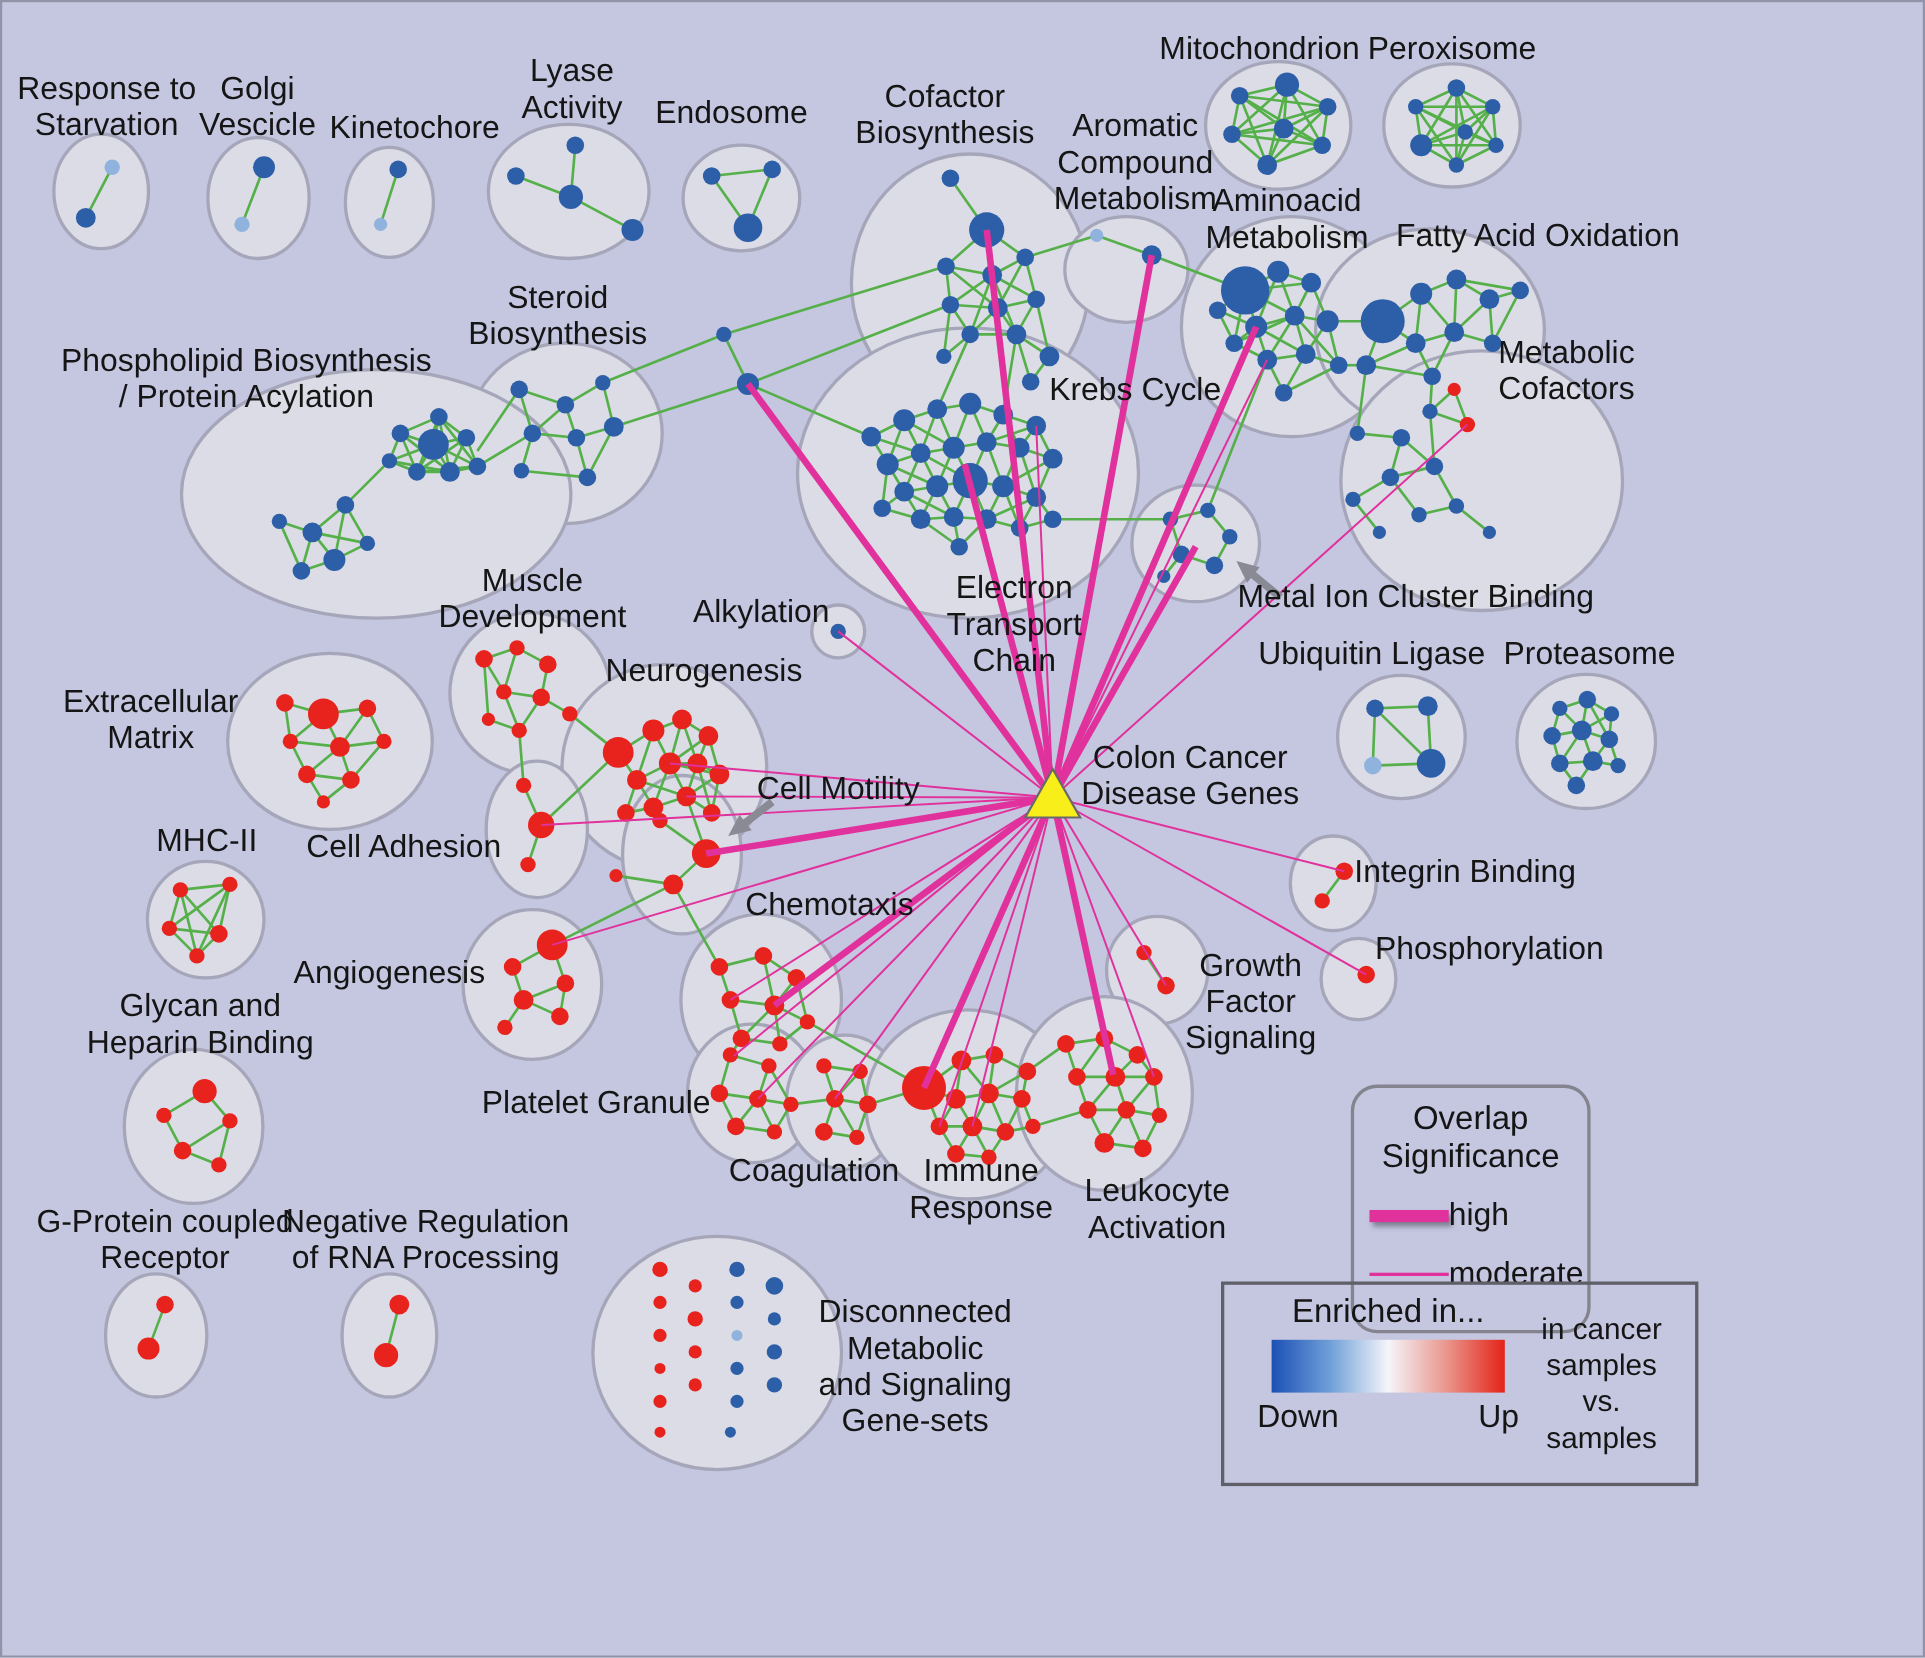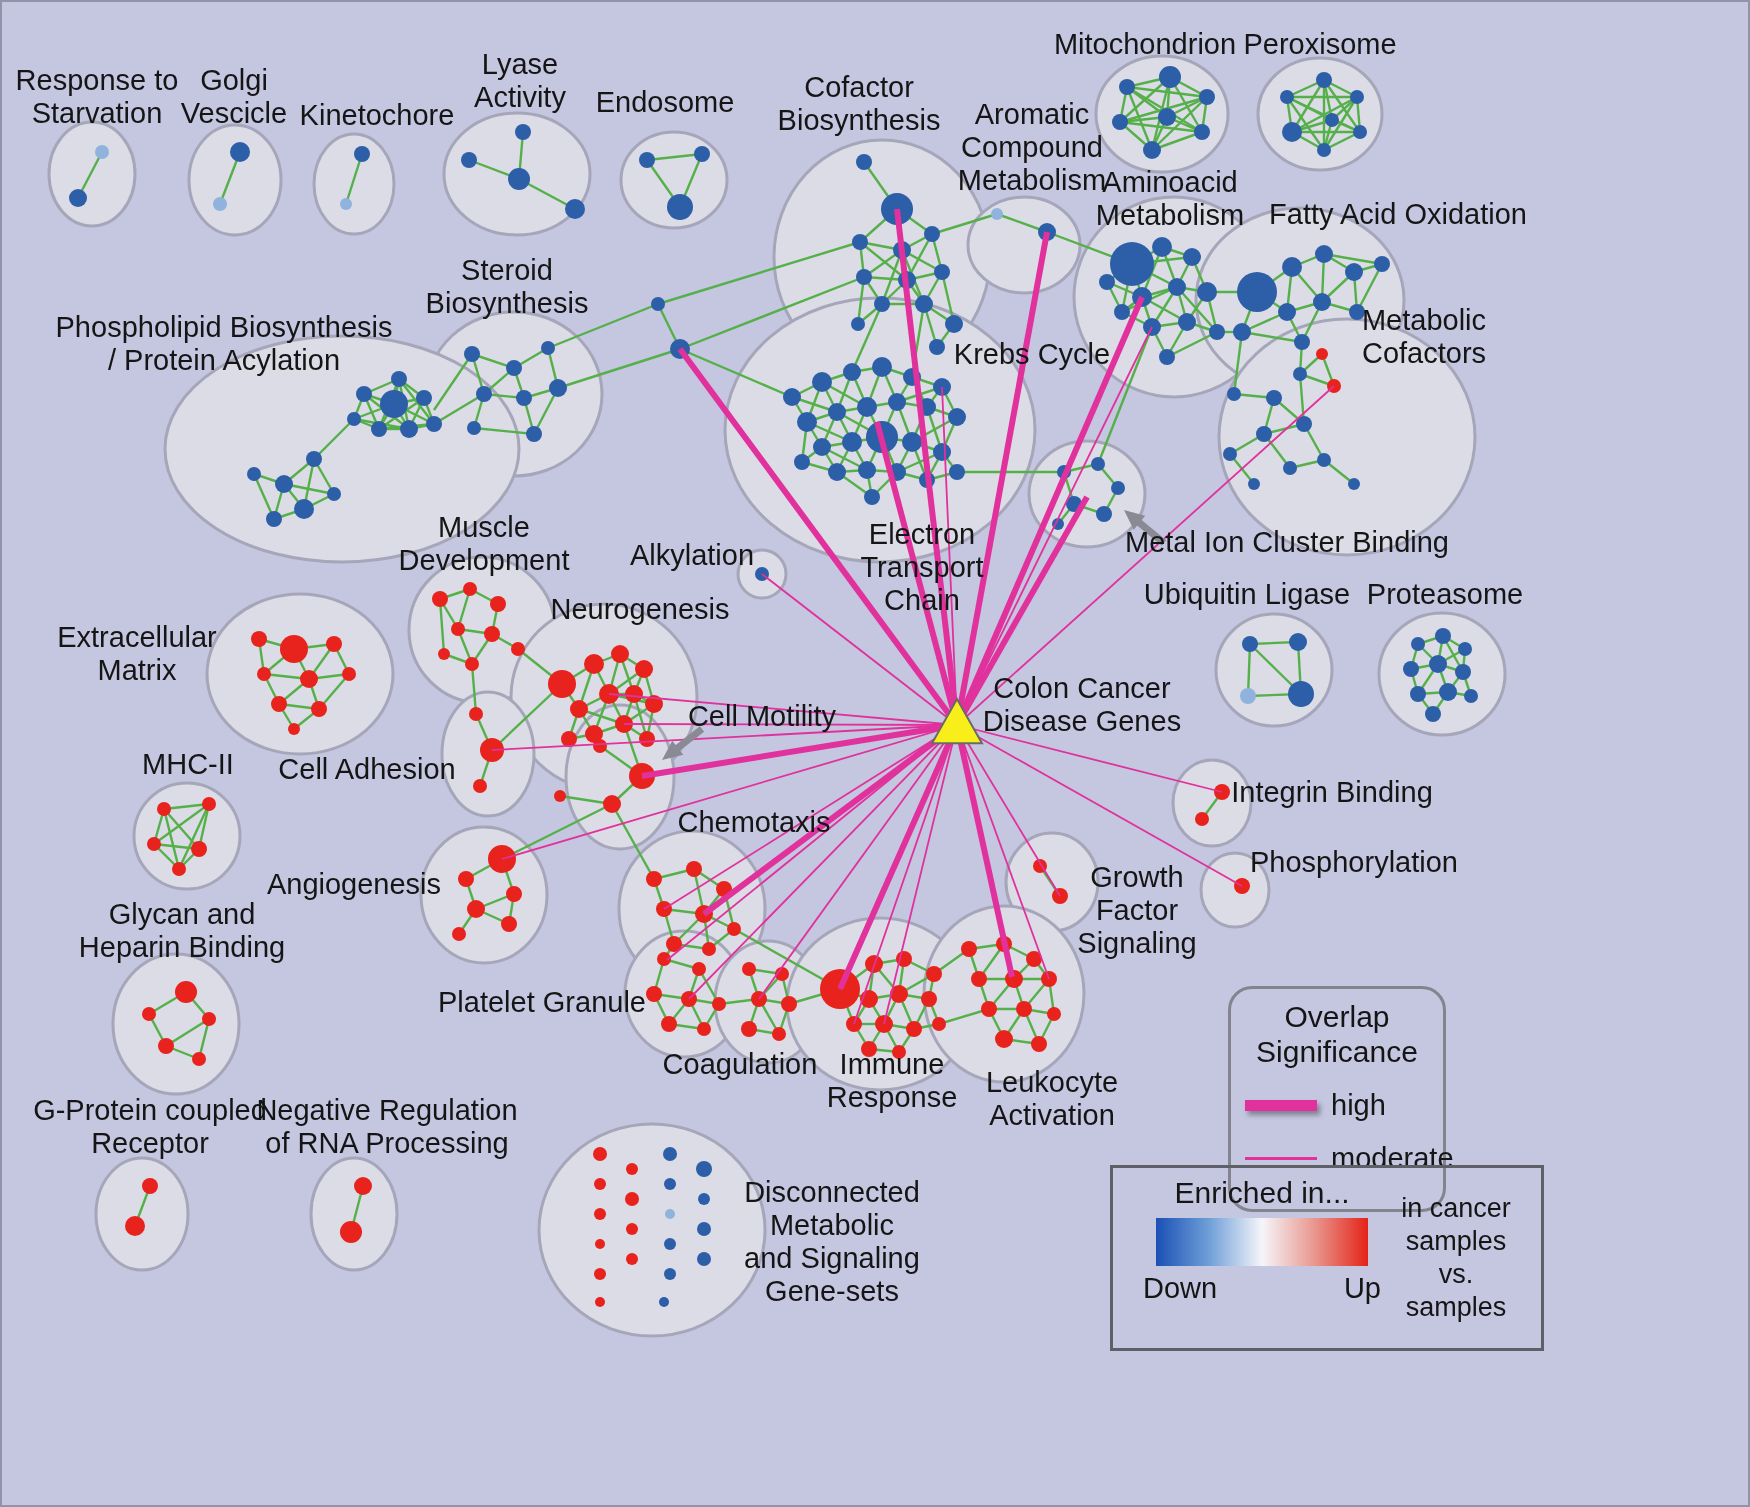--- a/index.html
+++ b/index.html
@@ -2,21 +2,21 @@
 <html><head>
 <meta charset="utf-8">
 <style>
   html,body{margin:0;padding:0;background:#ffffff;}
   .figure{position:relative;width:1750px;height:1507px;background:#c5c6e0;border:2px solid #9094a8;box-sizing:border-box;font-family:"Liberation Sans",sans-serif;overflow:hidden;}
   .figure svg{position:absolute;left:0;top:0;}
   .figure svg text{font-family:"Liberation Sans",sans-serif;font-size:29px;fill:#151515;}
   .legend{position:absolute;box-sizing:border-box;color:#151515;}
   .legend-sig{left:1226px;top:956px;width:218px;height:226px;border:3px solid #84848f;border-radius:24px;margin-top:28px;}
   .legend-sig .t{font-size:30px;line-height:35px;margin-top:10px;text-align:center;}
-  .sig-row{display:flex;align-items:center;gap:14px;margin:20px 0 0 14px;font-size:29px;}
+  .sig-row{display:flex;align-items:center;margin:20px 0 0 14px;font-size:29px;}
   .sig-line{display:inline-block;width:72px;flex:0 0 72px;}
   .sig-line.high{height:11px;background:#e0319c;box-shadow:3px 4px 5px rgba(70,70,80,0.55);}
   .sig-line.mod{height:3px;background:#e0319c;}
   .legend-enrich{left:1108px;top:1163px;width:434px;height:186px;border:3px solid #5f5f68;display:flex;}
   .enrich-left{width:282px;padding-left:16px;box-sizing:border-box;text-align:center;}
   .enrich-title{font-size:30px;margin-top:8px;}
   .gradient-bar{margin:8px auto 0;width:212px;height:48px;background:linear-gradient(to right,#1b50b5,#6f9fd8,#f5f5fa,#e9968d,#e42318);}
   .enrich-scale{display:flex;justify-content:space-between;width:238px;margin:6px auto 14px;font-size:29px;}
   .enrich-note{flex:1;display:flex;flex-direction:column;justify-content:center;text-align:center;font-size:27px;line-height:33px;padding-right:24px;}
 </style>

